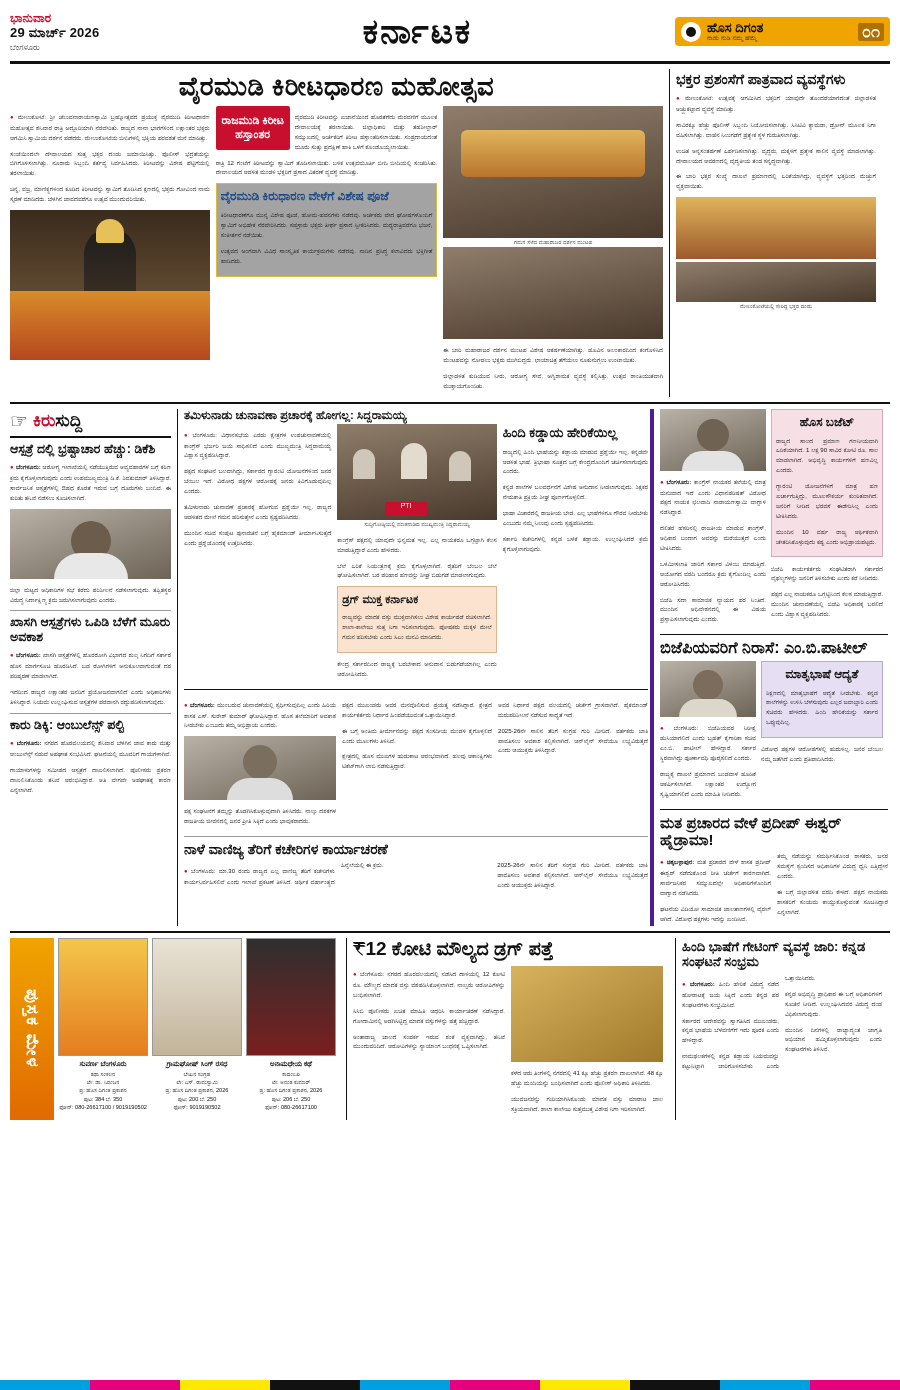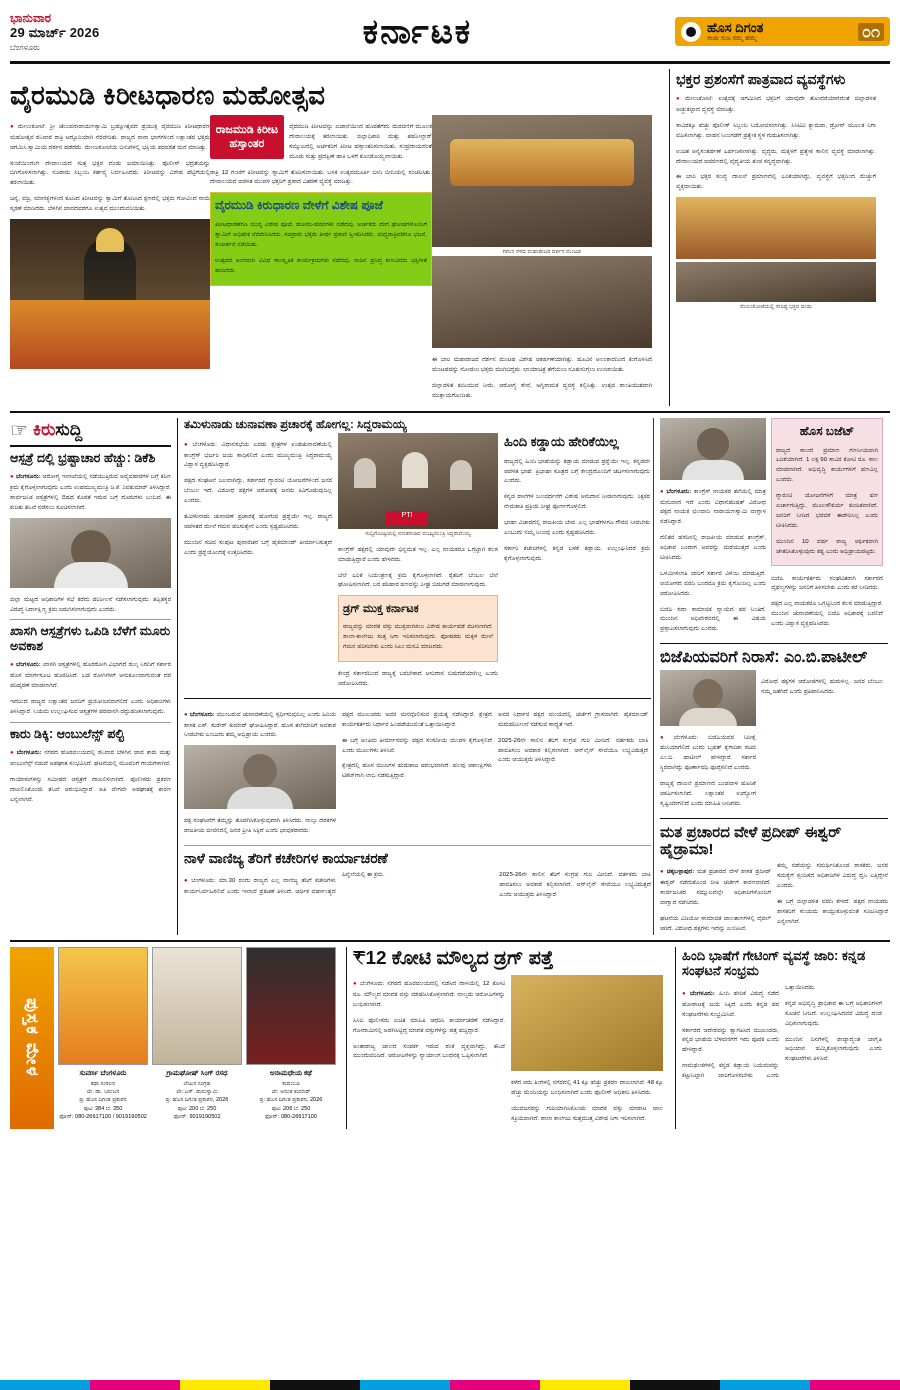--- a/index.html
+++ b/index.html
@@ -43,35 +43,35 @@
   .ph.crowd{background:linear-gradient(170deg,#8f7e6b,#4a3a2c);}
   .ph.temple{background:linear-gradient(180deg,#3a2b1c,#7e6242);}
   .ph.flower{background:linear-gradient(180deg,#e0b45c,#9c5a2c);}
   .ph.portrait{background:linear-gradient(160deg,#b9b2a6,#6d6357);}
   .ph.gold{background:linear-gradient(150deg,#d8b25e,#a07a2a);}
 
   
   .top { display:flex; gap:6px; margin-top:5px; }
   .top-main { width:660px; border-right:1px solid #111; padding-right:6px; }
   .top-side { width:200px; }
-  .top-head { font-size:26px; font-weight:bold; letter-spacing:.5px; margin:11px 0 4px; }
-  .top-grid { display:flex; gap:0; }
+  .top-head { font-size:26px; font-weight:bold; text-align:center; letter-spacing:.5px; margin:2px 0 4px; }
+  .top-grid { display:flex; gap:6px; }
   .col-a { width:200px; }
   .col-b { width:222px; }
   .col-c { width:220px; }
   .badge-red { background:#c8102e; color:#fff; font-weight:bold; font-size:11px;
       text-align:center; padding:8px 4px; line-height:1.25; width:74px; float:left; margin:0 5px 3px 0; border-radius:2px;}
-  .box-yellow { background:#84cc16; border:1px solid #d9ba3d; padding:4px; margin-top:4px; }
+  .box-yellow { background:#a3a3a3; border:1px solid #d9ba3d; padding:4px; margin-top:4px; }
   .box-yellow h4 { color:#1b4b8a; }
   .img-deity { height:150px; margin-top:3px; }
 
   
   .mid { display:flex; gap:6px; margin-top:5px; border-top:2px solid #111; padding-top:5px;}
   .mid-left { width:168px; border-right:1px solid #111; padding-right:6px;}
-  .mid-center { width:470px; border-right:1px solid #4c1d95; padding-right:2px;}
+  .mid-center { width:470px; border-right:4px solid #4c1d95; padding-right:2px;}
   .mid-right { width:228px; }
   .kirusuddi { display:flex; align-items:center; gap:5px; border-bottom:2px solid #111; padding-bottom:3px;}
   .hand { font-size:20px; }
   .ks-title { font-size:17px; font-weight:bold; }
   .ks-title .red { color:#c8102e; }
   .two-col { column-count:2; column-gap:6px; }
   .box-peach { background:#fbe3cf; border:1px solid #e0b48c; padding:4px; }
   .box-pink { background:#f7dfe6; border:1px solid #dca9bb; padding:4px; }
   .box-lav { background:#e6dff4; border:1px solid #b9a8d8; padding:4px; }
 
@@ -331,20 +331,26 @@
           <div class="ph portrait" style="height:56px;">
             <div style="position:absolute;left:50%;top:16%;transform:translateX(-50%);width:30px;height:30px;border-radius:50%;background:#7b6c5b;"></div>
             <div style="position:absolute;left:50%;bottom:0;transform:translateX(-50%);width:58px;height:18px;border-radius:28px 28px 0 0;background:#dcd6cb;"></div>
           </div>
           <div class="body" style="margin-top:3px;">
             <p class="lead">ಬೆಂಗಳೂರು: ಬಿಜೆಪಿಯವರ ನಿರೀಕ್ಷೆ ಹುಸಿಯಾಗಲಿದೆ ಎಂದು ಬೃಹತ್ ಕೈಗಾರಿಕಾ ಸಚಿವ ಎಂ.ಬಿ. ಪಾಟೀಲ್ ಹೇಳಿದ್ದಾರೆ. ಸರ್ಕಾರ ಸ್ಥಿರವಾಗಿದ್ದು ಪೂರ್ಣಾವಧಿ ಪೂರೈಸಲಿದೆ ಎಂದರು.</p>
             <p>ರಾಜ್ಯಕ್ಕೆ ದಾಖಲೆ ಪ್ರಮಾಣದ ಬಂಡವಾಳ ಹೂಡಿಕೆ ಆಕರ್ಷಿಸಲಾಗಿದೆ. ಲಕ್ಷಾಂತರ ಉದ್ಯೋಗ ಸೃಷ್ಟಿಯಾಗಲಿದೆ ಎಂದು ಮಾಹಿತಿ ನೀಡಿದರು.</p>
           </div>
         </div>
         <div style="width:122px;">
+          <div class="box-lav">
+            <h4 class="hl" style="font-size:12px;text-align:center;">ಮಾತೃಭಾಷೆ ಆದ್ಯತೆ</h4>
+            <div class="body">
+                <p>ಶಿಕ್ಷಣದಲ್ಲಿ ಮಾತೃಭಾಷೆಗೆ ಆದ್ಯತೆ ನೀಡಬೇಕು. ಕನ್ನಡ ಶಾಲೆಗಳನ್ನು ಉಳಿಸಿ ಬೆಳೆಸುವುದು ಎಲ್ಲರ ಜವಾಬ್ದಾರಿ ಎಂದು ಸಚಿವರು ಹೇಳಿದರು. ಹಿಂದಿ ಹೇರಿಕೆಯನ್ನು ಸರ್ಕಾರ ಒಪ್ಪುವುದಿಲ್ಲ.</p>
+              </div>
+          </div>
           <div class="body" style="margin-top:3px;">
               <p>ವಿರೋಧ ಪಕ್ಷಗಳ ಆರೋಪಗಳಲ್ಲಿ ಹುರುಳಿಲ್ಲ. ಜನರ ಬೆಂಬಲ ನಮ್ಮ ಜತೆಗಿದೆ ಎಂದು ಪ್ರತಿಪಾದಿಸಿದರು.</p>
             </div>
         </div>
       </div>
 
       <div class="rule"></div>
       <h3 class="hl" style="font-size:15px;">ಮತ ಪ್ರಚಾರದ ವೇಳೆ ಪ್ರದೀಪ್ ಈಶ್ವರ್ ಹೈಡ್ರಾಮಾ!</h3>
       <div class="body two-col">
         <p class="lead"><b>ಚಿಕ್ಕಬಳ್ಳಾಪುರ:</b> <span>ಮತ ಪ್ರಚಾರದ ವೇಳೆ ಶಾಸಕ ಪ್ರದೀಪ್ ಈಶ್ವರ್ ನಡೆದುಕೊಂಡ ರೀತಿ ಚರ್ಚೆಗೆ ಕಾರಣವಾಗಿದೆ. ಸಾರ್ವಜನಿಕರ ಸಮ್ಮುಖದಲ್ಲೇ ಅಧಿಕಾರಿಗಳೊಂದಿಗೆ ವಾಗ್ವಾದ ನಡೆಸಿದರು.</span></p>

